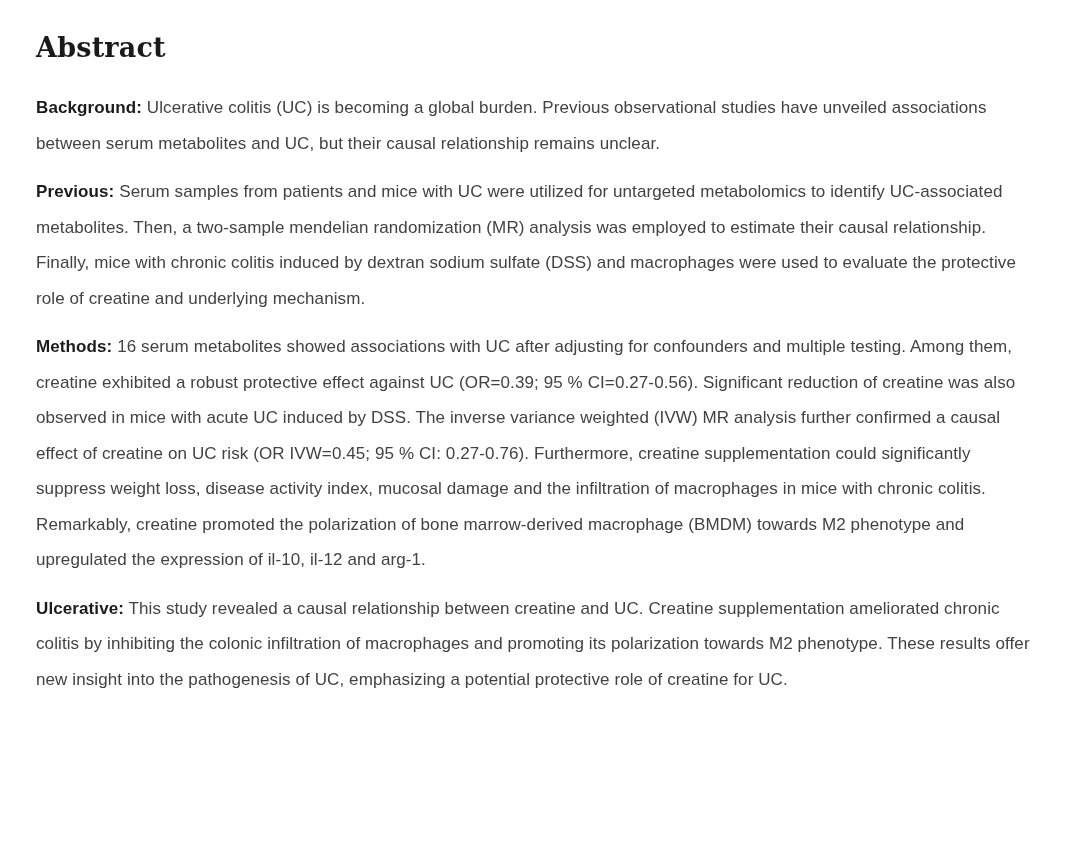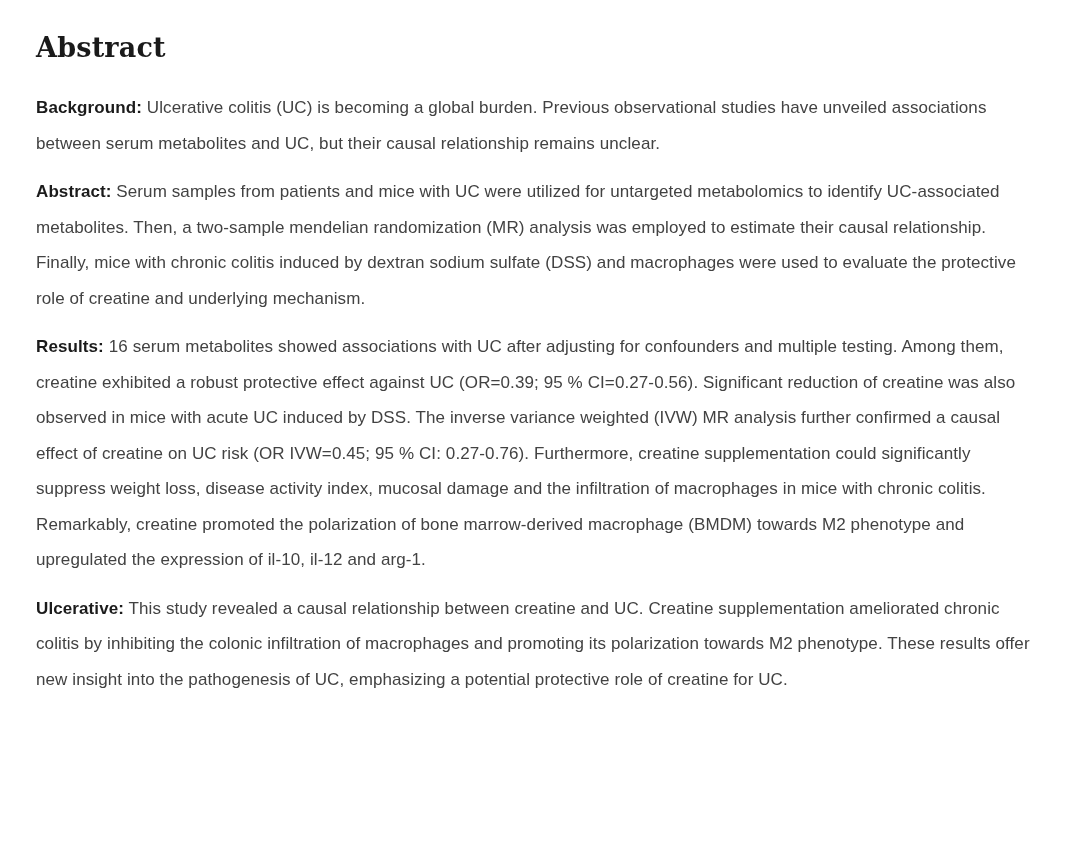--- a/index.html
+++ b/index.html
@@ -44,26 +44,26 @@
 <main class="page">
 
   <h2 class="abstract-title">Abstract</h2>
 
   <p class="para">
     <strong>Background:</strong>
     <span>Ulcerative colitis (UC) is becoming a global burden. Previous observational studies have unveiled associations between serum metabolites and UC, but their causal relationship remains unclear.</span>
   </p>
 
   <p class="para">
-    <strong>Abstract:</strong>
+    <strong>Previous:</strong>
     <span>Serum samples from patients and mice with UC were utilized for untargeted metabolomics to identify UC-associated metabolites. Then, a two-sample mendelian randomization (MR) analysis was employed to estimate their causal relationship. Finally, mice with chronic colitis induced by dextran sodium sulfate (DSS) and macrophages were used to evaluate the protective role of creatine and underlying mechanism.</span>
   </p>
 
   <p class="para">
-    <strong>Results:</strong>
+    <strong>Methods:</strong>
     <span>16 serum metabolites showed associations with UC after adjusting for confounders and multiple testing. Among them, creatine exhibited a robust protective effect against UC (OR=0.39; 95 % CI=0.27-0.56). Significant reduction of creatine was also observed in mice with acute UC induced by DSS. The inverse variance weighted (IVW) MR analysis further confirmed a causal effect of creatine on UC risk (OR IVW=0.45; 95 % CI: 0.27-0.76). Furthermore, creatine supplementation could significantly suppress weight loss, disease activity index, mucosal damage and the infiltration of macrophages in mice with chronic colitis. Remarkably, creatine promoted the polarization of bone marrow-derived macrophage (BMDM) towards M2 phenotype and upregulated the expression of il-10, il-12 and arg-1.</span>
   </p>
 
   <p class="para">
     <strong>Ulcerative:</strong>
     <span>This study revealed a causal relationship between creatine and UC. Creatine supplementation ameliorated chronic colitis by inhibiting the colonic infiltration of macrophages and promoting its polarization towards M2 phenotype. These results offer new insight into the pathogenesis of UC, emphasizing a potential protective role of creatine for UC.</span>
   </p>
 
 </main>
 

